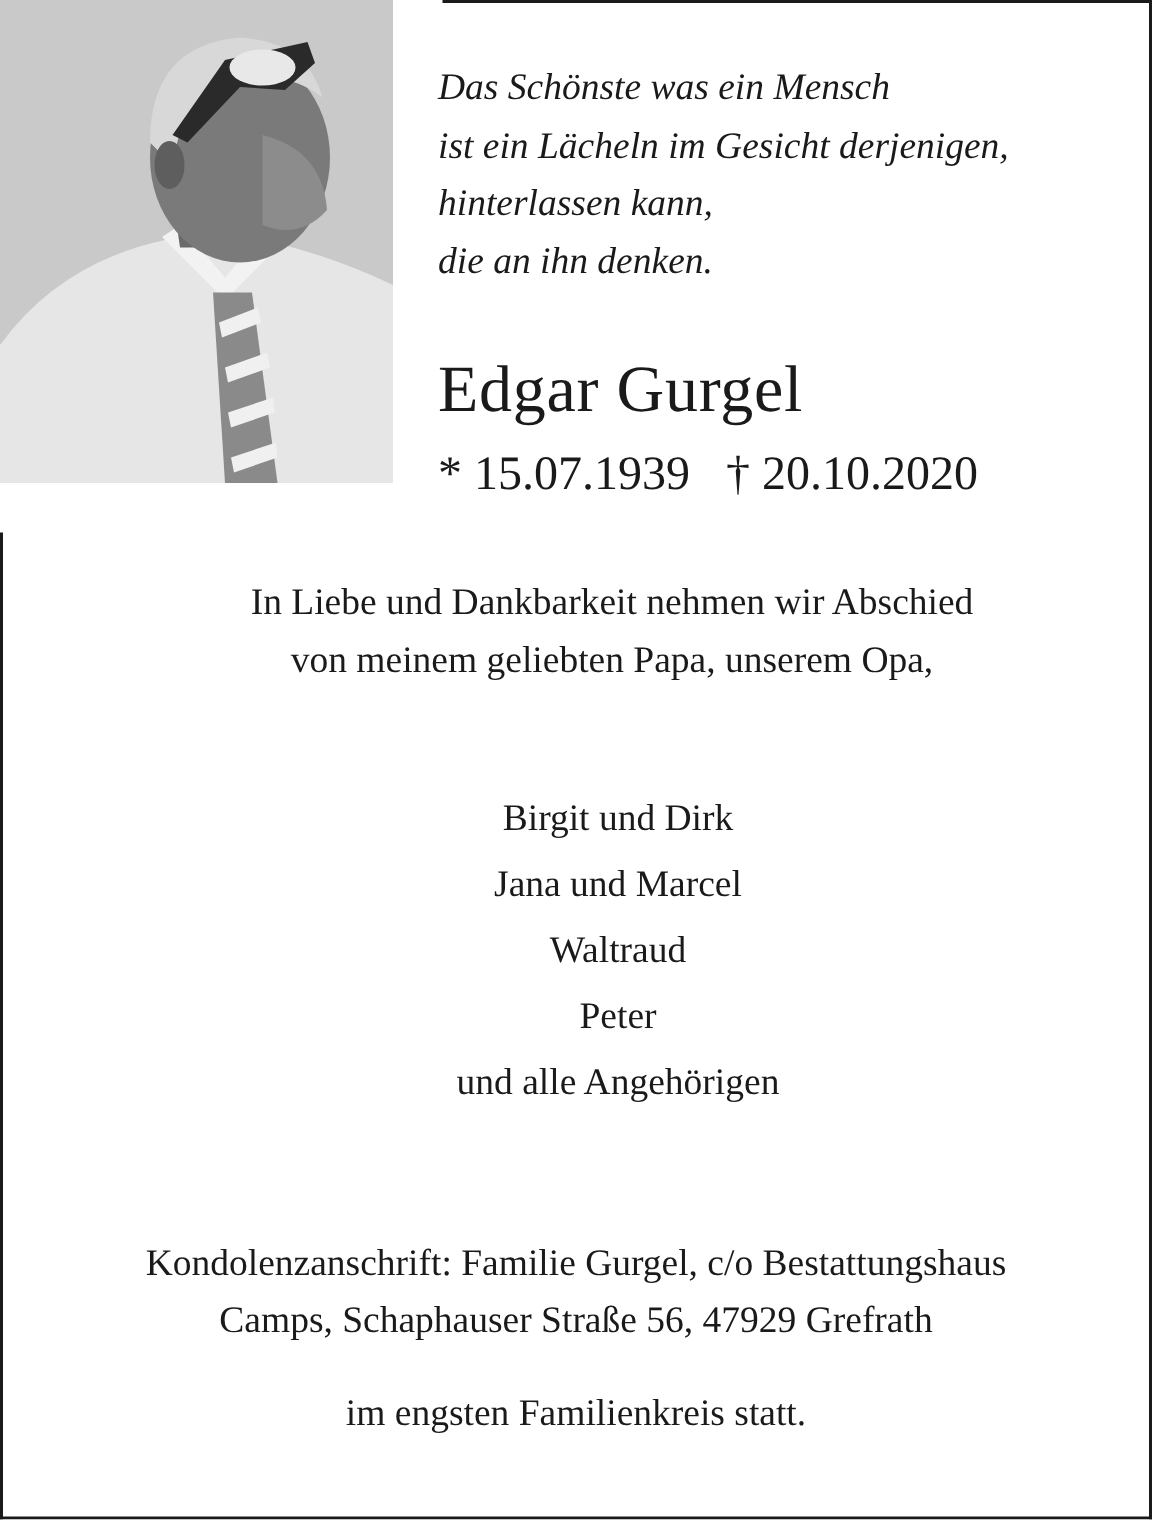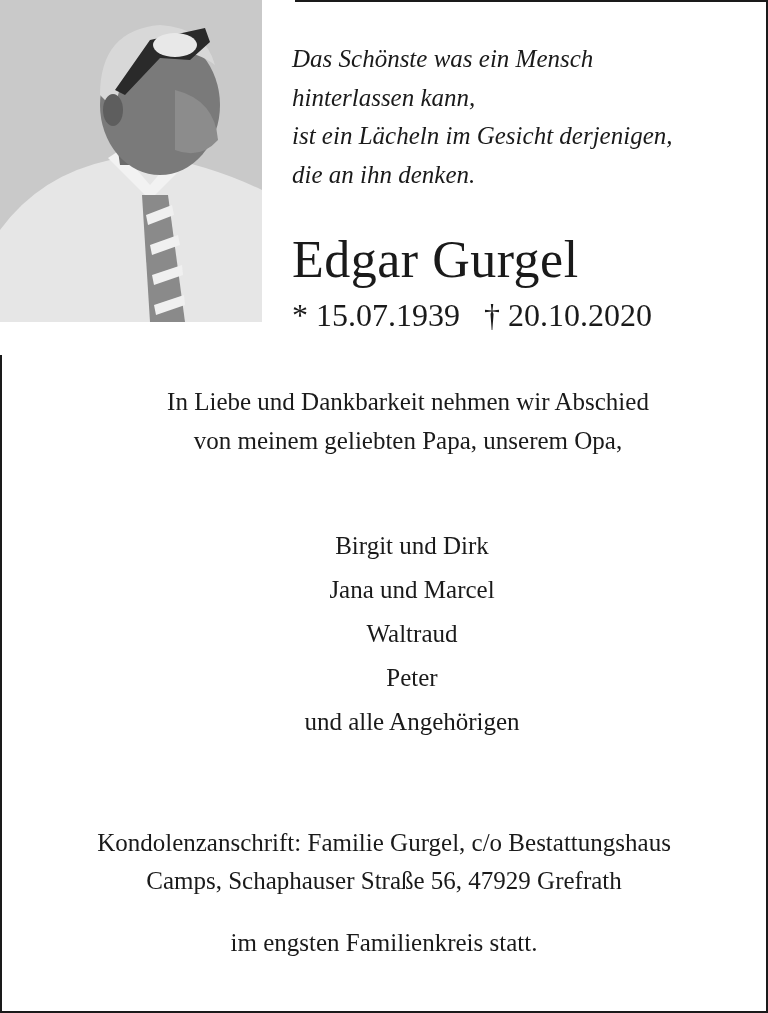--- a/index.html
+++ b/index.html
@@ -7,21 +7,21 @@
          font-family:"Liberation Serif","DejaVu Serif",serif; color:#1a1a1a; }
   .frame-top { position:absolute; left:295px; top:0; width:473px; height:2px; background:#1a1a1a; }
   .frame-right { position:absolute; right:0; top:0; width:2px; height:1013px; background:#1a1a1a; }
   .frame-bottom { position:absolute; left:0; bottom:0; width:768px; height:2px; background:#1a1a1a; }
   .frame-left { position:absolute; left:0; top:355px; width:2px; height:658px; background:#1a1a1a; }
   .photo { position:absolute; left:0; top:0; width:262px; height:322px;
            background:linear-gradient(180deg,#cfcfcf 0%,#c4c4c4 100%); overflow:hidden; }
   .photo svg { display:block; }
   .quote { position:absolute; left:292px; top:40px; font-size:25px; line-height:38.5px;font-style:italic; }
   .quote div { white-space:nowrap; }
-  .name { position:absolute; left:292px; top:230px; font-size:52px; line-height:60px; letter-spacing:0.5px; }
+  .name { position:absolute; left:292px; top:230px; font-size:44px; line-height:60px; letter-spacing:0.5px; }
   .dates { position:absolute; left:292px; top:298px; font-size:32px; line-height:34px; white-space:pre; }
   .center-block { position:absolute; left:0; width:768px; text-align:center; font-size:25px; }
   .farewell { top:383px; line-height:38.5px;padding-left:24px; }
   .family { top:524px; line-height:44px;margin-left:28px; }
   .address { top:824px; line-height:38px; }
   .ceremony { top:924px; line-height:38px; }
 </style>
 </head>
 <body>
 
@@ -51,22 +51,22 @@
 
     <path d="M115 90 L150 40 L205 28 L210 42 L190 60 L160 58 L125 95 Z" fill="#2a2a2a"></path>
     <ellipse cx="175" cy="45" rx="22" ry="12" fill="#e8e8e8"></ellipse>
 
     <path d="M175 90 Q215 100 218 140 Q200 160 175 150 Z" fill="#8c8c8c"></path>
   </svg>
 </div>
 
 <div class="quote">
   <div>Das Schönste was ein Mensch</div>
+  <div>ist ein Lächeln im Gesicht derjenigen,</div>
   <div>hinterlassen kann,</div>
-  <div>ist ein Lächeln im Gesicht derjenigen,</div>
   <div>die an ihn denken.</div>
 </div>
 
 <div class="name">Edgar Gurgel</div>
 <div class="dates">* 15.07.1939   † 20.10.2020</div>
 
 <div class="center-block farewell">
   <div>In Liebe und Dankbarkeit nehmen wir Abschied</div>
   <div>von meinem geliebten Papa, unserem Opa,</div>
 </div>

